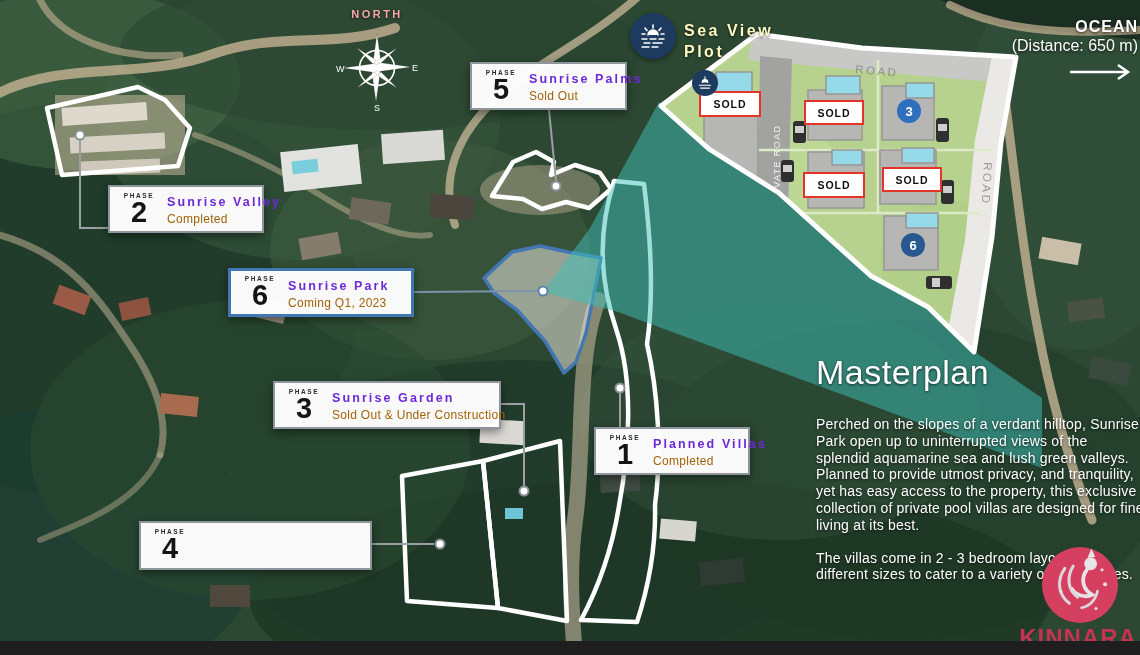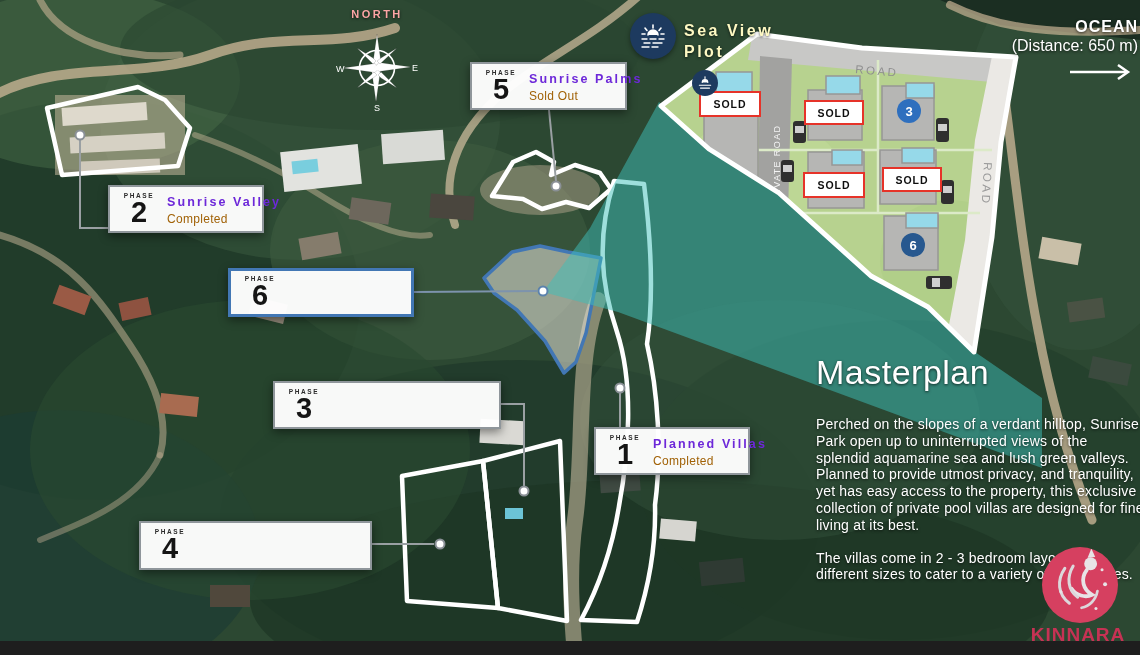--- a/index.html
+++ b/index.html
@@ -49,21 +49,21 @@
   .ocean .t2{font-size:16px;margin-top:1px;}
   .ocean svg{display:block;margin:8px 4px 0 auto;}
   
   .panel{position:absolute;left:816px;top:353px;width:328px;color:#fff;}
   .panel h1{margin:0 0 24px 0;font-size:34px;font-weight:400;letter-spacing:.5px;}
   .panel p{margin:0 0 16px 0;font-size:14px;line-height:1.2;letter-spacing:.2px;}
   
   .brand-circle{position:absolute;left:1042px;top:547px;width:76px;height:76px;border-radius:50%;
     background:#d64060;overflow:hidden;}
   .brand-name{position:absolute;left:1019px;top:624px;width:118px;text-align:center;
-    color:#c63254;font-weight:bold;font-size:19px;letter-spacing:1px;}
+    color:#c63254;font-weight:bold;font-size:24px;letter-spacing:1px;}
   .bottom-bar{position:absolute;left:0;top:641px;width:1140px;height:14px;background:#1e1e1e;}
 </style>
 </head>
 <body>
 
 <div class="stage">
 
   <svg class="map" width="1140" height="655" viewBox="0 0 1140 655">
     <defs>
       <clipPath id="insetClip">
@@ -312,27 +312,31 @@
       </span>
     <span><span class="phase-name">Sunrise Valley</span>
       <div class="phase-status">Completed</div></span>
   </div>
 
   <div class="phase-box highlight" style="left:228px;top:268px;width:186px;height:49px;">
     <span class="num-col">
         <span class="phase-word">PHASE</span>
       <span class="phase-num">6</span>
       </span>
+    <span><span class="phase-name">Sunrise Park</span>
+      <div class="phase-status">Coming Q1, 2023</div></span>
   </div>
 
   <div class="phase-box" style="left:273px;top:381px;width:228px;height:48px;">
     <span class="num-col">
         <span class="phase-word">PHASE</span>
       <span class="phase-num">3</span>
       </span>
+    <span><span class="phase-name">Sunrise Garden</span>
+      <div class="phase-status">Sold Out &amp; Under Construction</div></span>
   </div>
 
   <div class="phase-box" style="left:594px;top:427px;width:156px;height:48px;">
     <span class="num-col">
         <span class="phase-word">PHASE</span>
       <span class="phase-num">1</span>
       </span>
     <span><span class="phase-name">Planned Villas</span>
       <div class="phase-status">Completed</div></span>
   </div>

